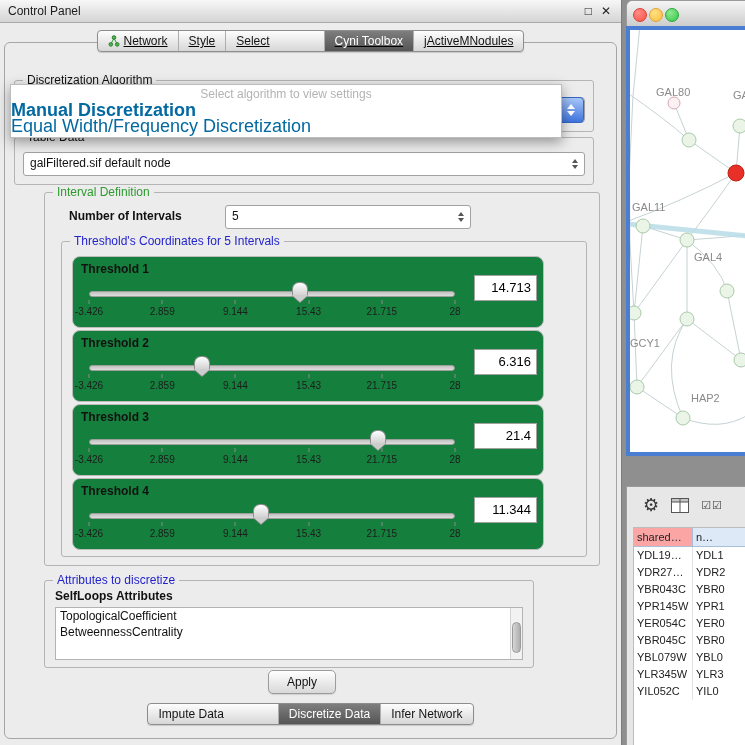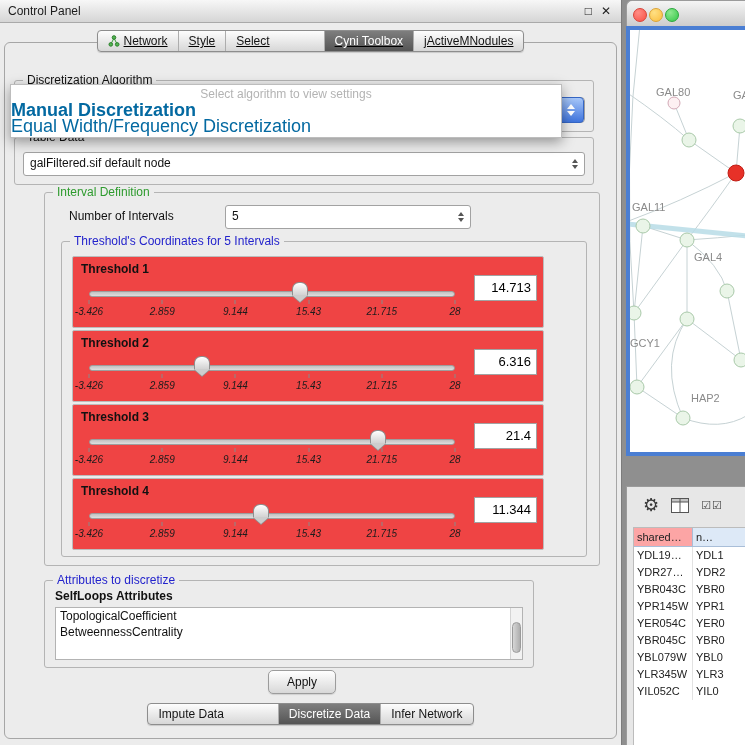--- a/index.html
+++ b/index.html
@@ -53,30 +53,30 @@
   .combo{position:absolute;background:#fff;border:1px solid #a2a2a2;border-radius:3px;}
   .combo .combo-text{position:absolute;left:6px;top:0;bottom:0;font-size:12px;color:#111;
     line-height:21px;white-space:nowrap;}
   .updown{position:absolute;right:6px;top:50%;transform:translateY(-50%);display:flex;
     flex-direction:column;align-items:center;gap:2px;}
   .updown .u{width:0;height:0;border-left:3.5px solid transparent;border-right:3.5px solid transparent;border-bottom:4px solid #555;}
   .updown .d{width:0;height:0;border-left:3.5px solid transparent;border-right:3.5px solid transparent;border-top:4px solid #555;}
   .td-combo{left:8px;right:8px;top:14px;height:22px;}
 
   .g-interval{left:44px;top:192px;width:554px;height:372px;}
-  .ni-label{position:absolute;left:24px;top:16px;font-size:12px;font-weight:normal;color:#111;}
+  .ni-label{position:absolute;left:24px;top:16px;font-size:12px;font-weight:bold;color:#111;}
   .ni-combo{left:180px;top:12px;width:244px;height:22px;}
 
   .g-thresholds{position:absolute;left:16px;top:48px;width:524px;height:314px;border:1px solid #b4b4b4;border-radius:3px;}
   .g-thresholds>.group-label{background:#ececec;}
 
-  .threshold-row{position:absolute;left:10px;width:470px;height:70px;border:1px solid #bcbcbc;border-radius:2px;background:#ef4444;}
+  .threshold-row{position:absolute;left:10px;width:470px;height:70px;border:1px solid #bcbcbc;border-radius:8px;background:#15803d;}
   .th-label{position:absolute;left:8px;top:5px;font-size:12px;font-weight:bold;color:#111;}
   .th-slider{position:absolute;left:8px;top:24px;width:382px;height:42px;}
-  .track-area{position:absolute;left:8px;right:8px;top:0;bottom:0;font-style:italic;}
+  .track-area{position:absolute;left:8px;right:8px;top:0;bottom:0;}
   .track{position:absolute;left:0;right:0;top:10px;height:4px;border:1px solid #9e9e9e;border-radius:3px;
     background:linear-gradient(#c2c2c2,#dedede);}
   .thumb{position:absolute;top:1px;width:14px;height:13px;transform:translateX(-50%);
     background:linear-gradient(#fefefe,#cfcfcf);border:1px solid #8f8f8f;border-bottom:none;
     border-radius:7px 7px 1px 1px;box-shadow:inset 0 1px 0 #fff;z-index:2;}
   .thumb::after{content:"";position:absolute;left:-1px;top:12px;width:0;height:0;
     border-left:8px solid transparent;border-right:8px solid transparent;border-top:7px solid #cdcdcd;
     filter:drop-shadow(0 1px 0 #8f8f8f);}
   .tick{position:absolute;top:19px;width:1px;height:4px;background:#8a8a8a;transform:translateX(-50%);}
   .tick-label{position:absolute;top:25px;font-size:10px;color:#1c1c1c;transform:translateX(-50%);white-space:nowrap;}

